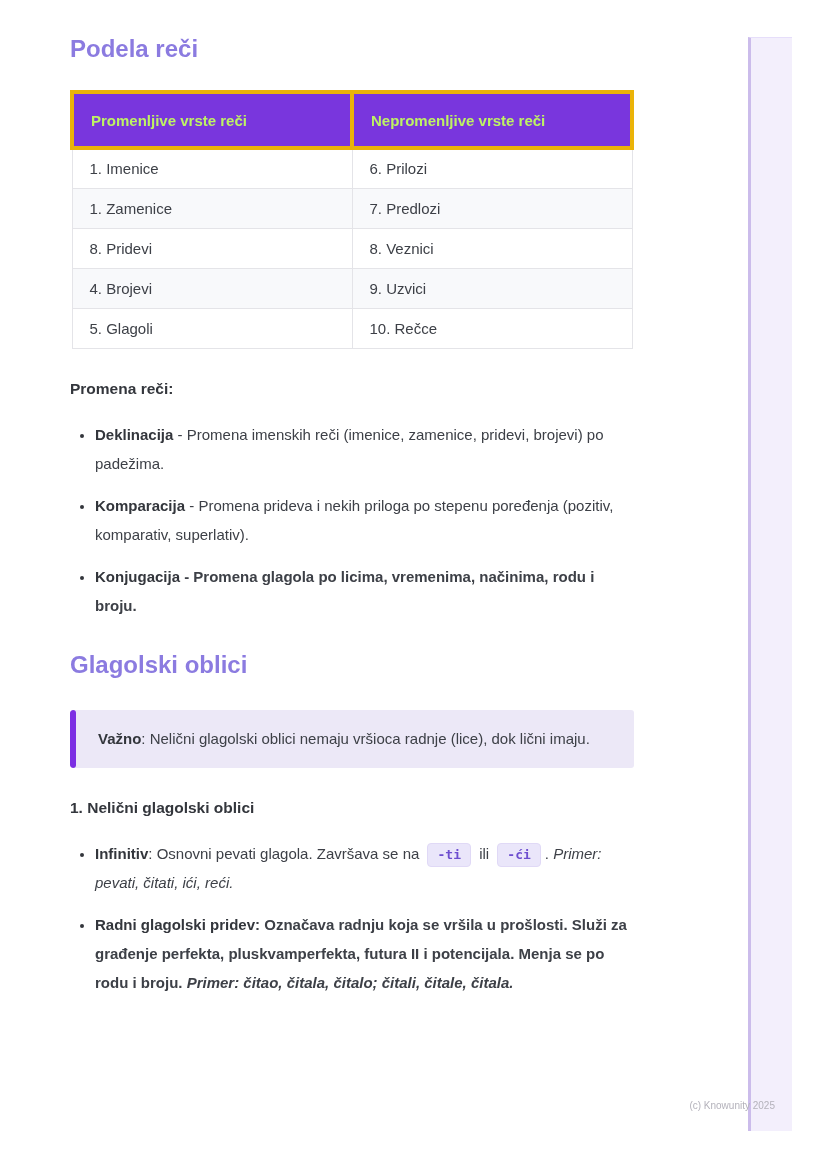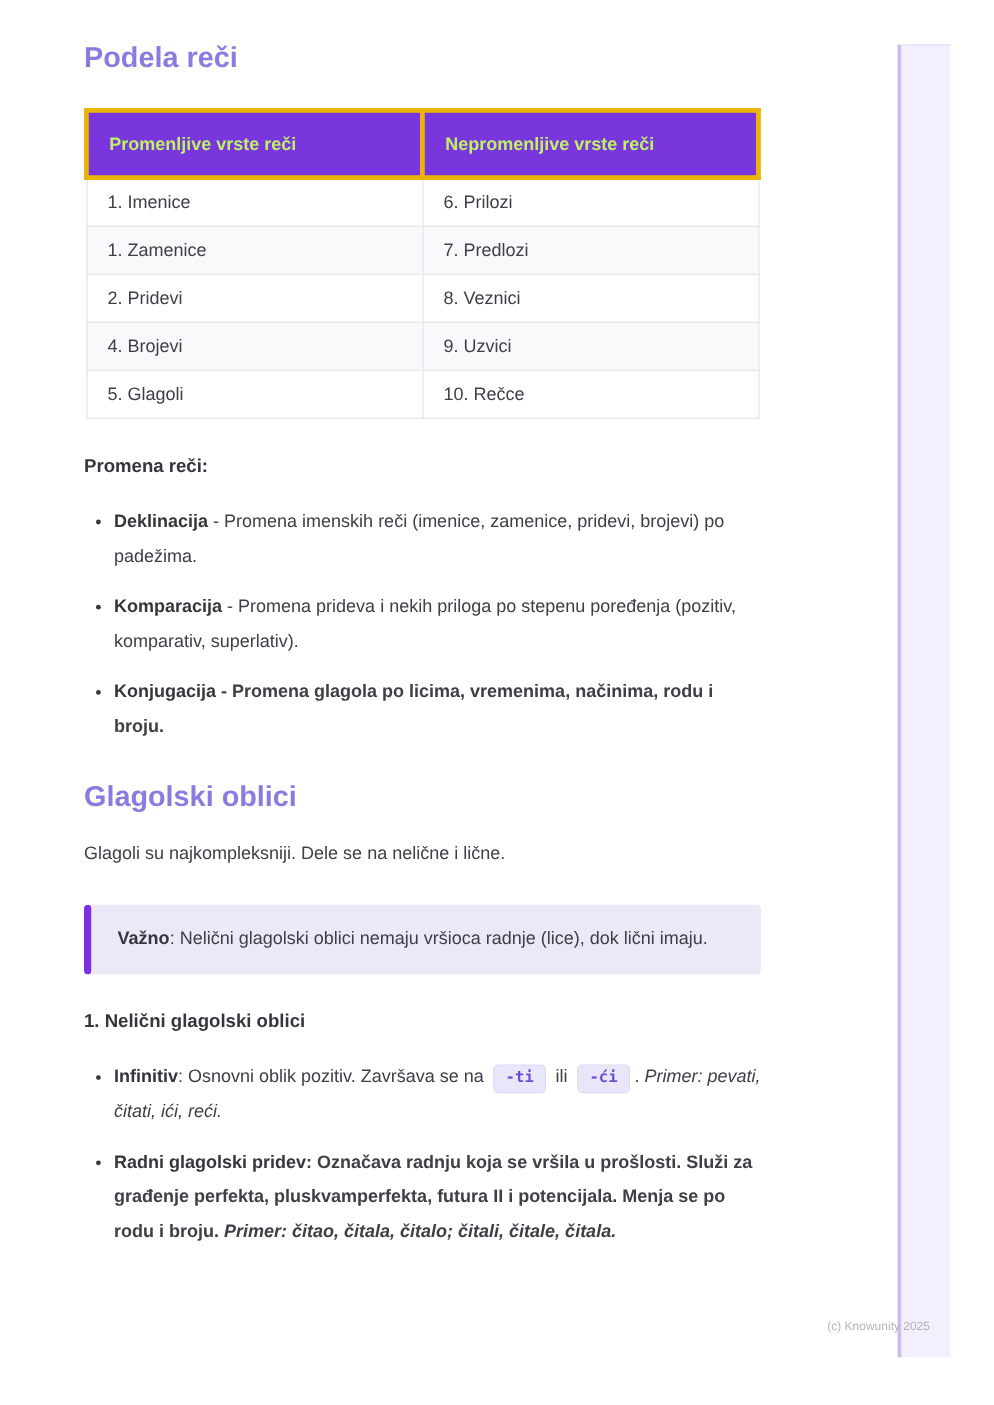--- a/index.html
+++ b/index.html
@@ -155,21 +155,21 @@
     <tbody>
       <tr>
         <td>1. Imenice</td>
         <td>6. Prilozi</td>
       </tr>
       <tr>
         <td>1. Zamenice</td>
         <td>7. Predlozi</td>
       </tr>
       <tr>
-        <td>2. Pridevi</td>
+        <td>8. Pridevi</td>
         <td>8. Veznici</td>
       </tr>
       <tr>
         <td>4. Brojevi</td>
         <td>9. Uzvici</td>
       </tr>
       <tr>
         <td>5. Glagoli</td>
         <td>10. Rečce</td>
       </tr>
@@ -179,31 +179,30 @@
   <h3 class="sub-heading">Promena reči:</h3>
 
   <ul class="bullets">
     <li><strong>Deklinacija</strong><span> - Promena imenskih reči (imenice, zamenice, pridevi, brojevi) po padežima.</span></li>
     <li><strong>Komparacija</strong><span> - Promena prideva i nekih priloga po stepenu poređenja (pozitiv, komparativ, superlativ).</span></li>
     <li><strong>Konjugacija</strong><span> - Promena glagola po licima, vremenima, načinima, rodu i broju.</span></li>
   </ul>
 
   <h1 class="section-heading h-second">Glagolski oblici</h1>
 
-  <p class="para">Glagoli su najkompleksniji. Dele se na nelične i lične.</p>
 
   <div class="callout">
     <div class="callout-bar"></div>
     <div class="callout-text"><strong>Važno</strong><span>: Nelični glagolski oblici nemaju vršioca radnje (lice), dok lični imaju.</span></div>
   </div>
 
   <h3 class="sub-heading">1. Nelični glagolski oblici</h3>
 
   <ul class="bullets">
-    <li><strong>Infinitiv</strong><span>: Osnovni oblik pozitiv. Završava se na</span> <code class="badge">-ti</code> <span>ili</span> <code class="badge">-ći</code><span>. </span><em class="example">Primer: pevati, čitati, ići, reći.</em></li>
+    <li><strong>Infinitiv</strong><span>: Osnovni pevati glagola. Završava se na</span> <code class="badge">-ti</code> <span>ili</span> <code class="badge">-ći</code><span>. </span><em class="example">Primer: pevati, čitati, ići, reći.</em></li>
     <li><strong>Radni glagolski pridev</strong><span>: Označava radnju koja se vršila u prošlosti. Služi za građenje perfekta, pluskvamperfekta, futura II i potencijala. Menja se po rodu i broju. </span><em class="example">Primer: čitao, čitala, čitalo; čitali, čitale, čitala.</em></li>
   </ul>
 
 </div>
 
 <div class="right-strip"></div>
 
 <div class="footer">(c) Knowunity 2025</div>
 
 </body></html>

